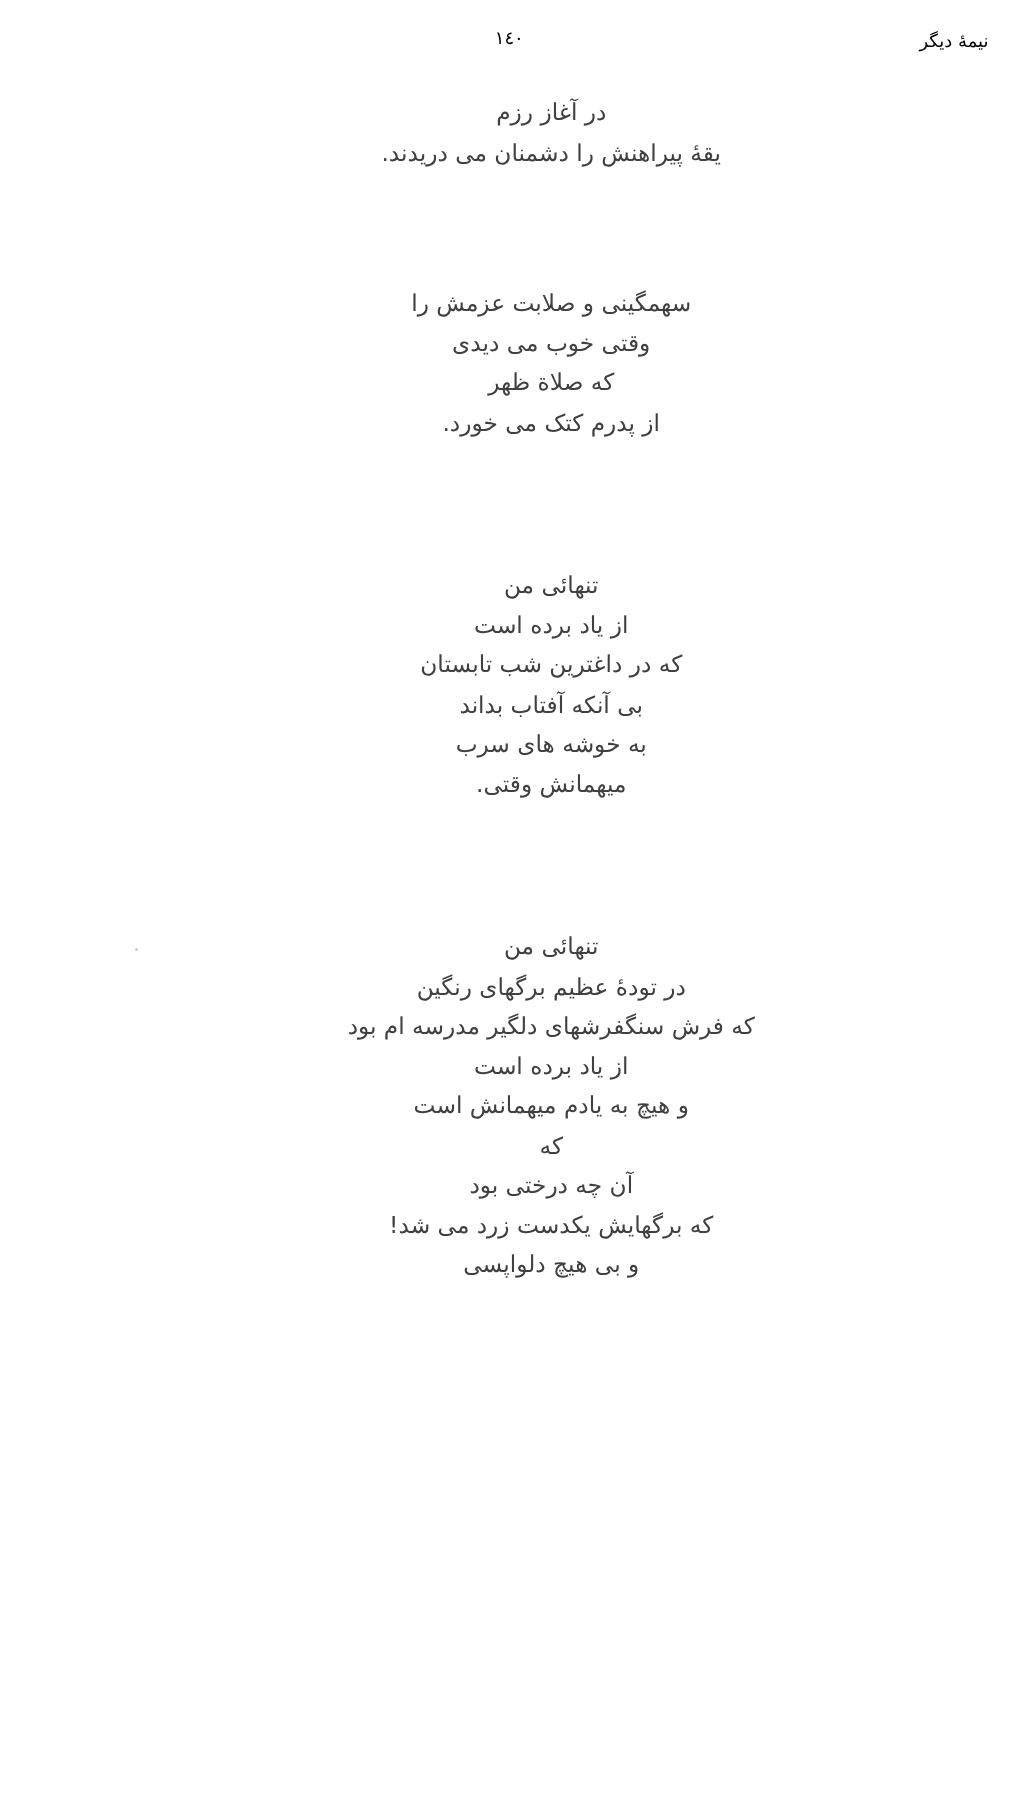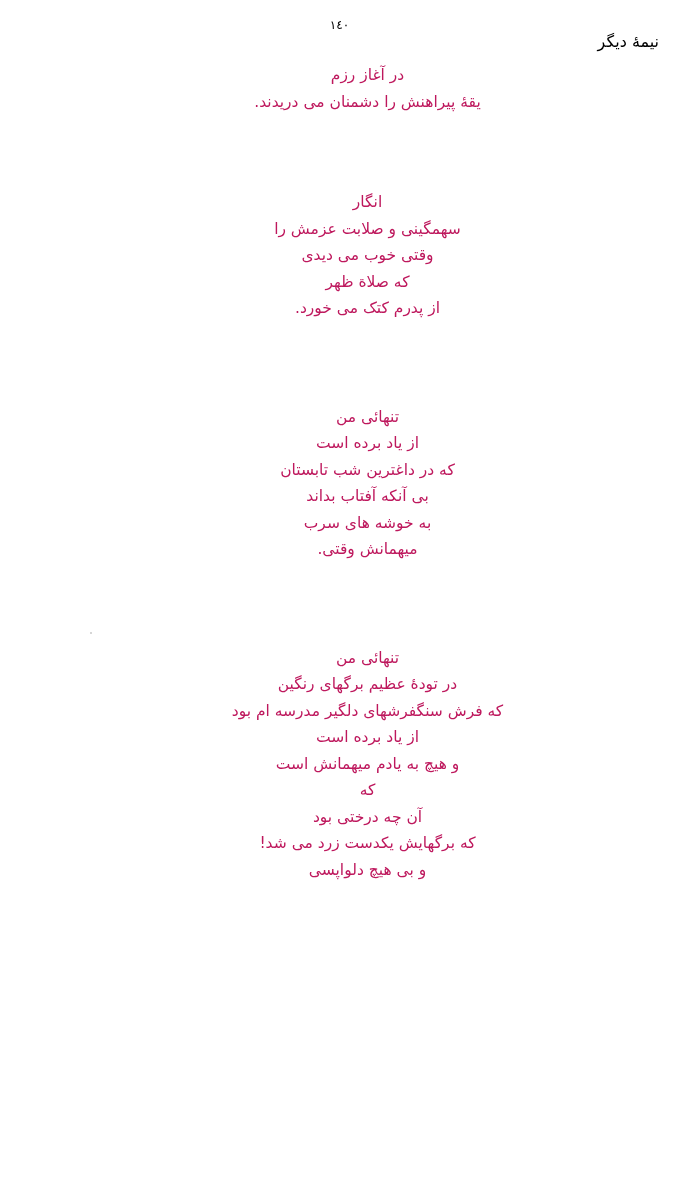--- a/index.html
+++ b/index.html
@@ -24,22 +24,22 @@
     position: absolute;
     top: 18px;
     right: 20px;
     left: 20px;
     height: 26px;
     direction: rtl;
   }
   .header .book-title {
     position: absolute;
     right: 0;
-    top: 14px;
-    font-size: 16px;
+    top: 2px;
+    font-size: 12px;
     letter-spacing: 0px;
     white-space: nowrap;
   }
   .header .page-number {
     position: absolute;
     left: 50%;
     transform: translateX(-50%);
     top: 0;
     font-size: 12px;
     white-space: nowrap;
@@ -57,21 +57,21 @@
 
   .stanza {
     margin: 0 0 0 0;
   }
 
   .line {
     text-align: center;
     font-size: 15.5px;
     line-height: 26.5px;
     white-space: nowrap;
-    color: #be185d;
+    color: #404040;
   }
 
   
   .body .stanza .line {
     margin-right: 0;
     padding-left: 56px;
   }
 
   .spacer-1 { height: 74px; }
   .spacer-2 { height: 82px; }
@@ -102,21 +102,20 @@
   <div class="body">
 
     <div class="stanza">
       <div class="line">در آغاز رزم</div>
       <div class="line">یقهٔ پیراهنش را دشمنان می دریدند.</div>
     </div>
 
     <div class="spacer-1"></div>
 
     <div class="stanza">
-      <div class="line">انگار</div>
       <div class="line">سهمگینی و صلابت عزمش را</div>
       <div class="line">وقتی خوب می دیدی</div>
       <div class="line">که صلاة ظهر</div>
       <div class="line">از پدرم کتک می خورد.</div>
     </div>
 
     <div class="spacer-2"></div>
 
     <div class="stanza">
       <div class="line">تنهائی من</div>

